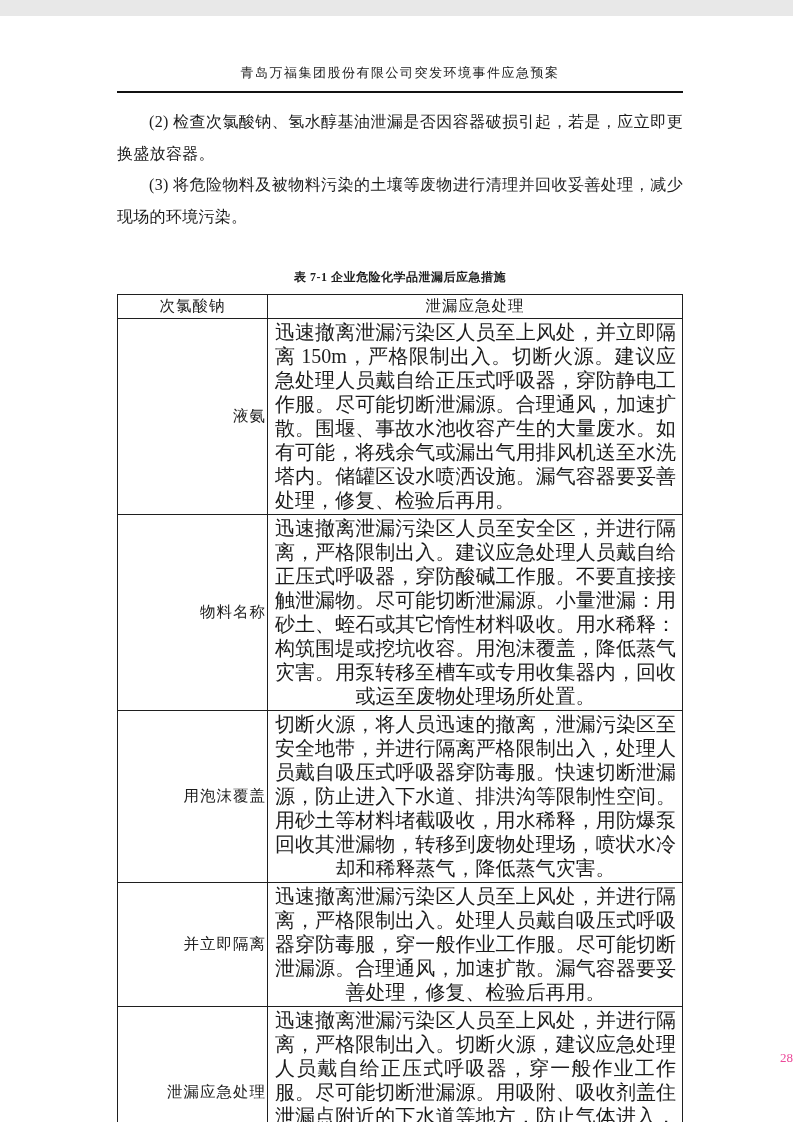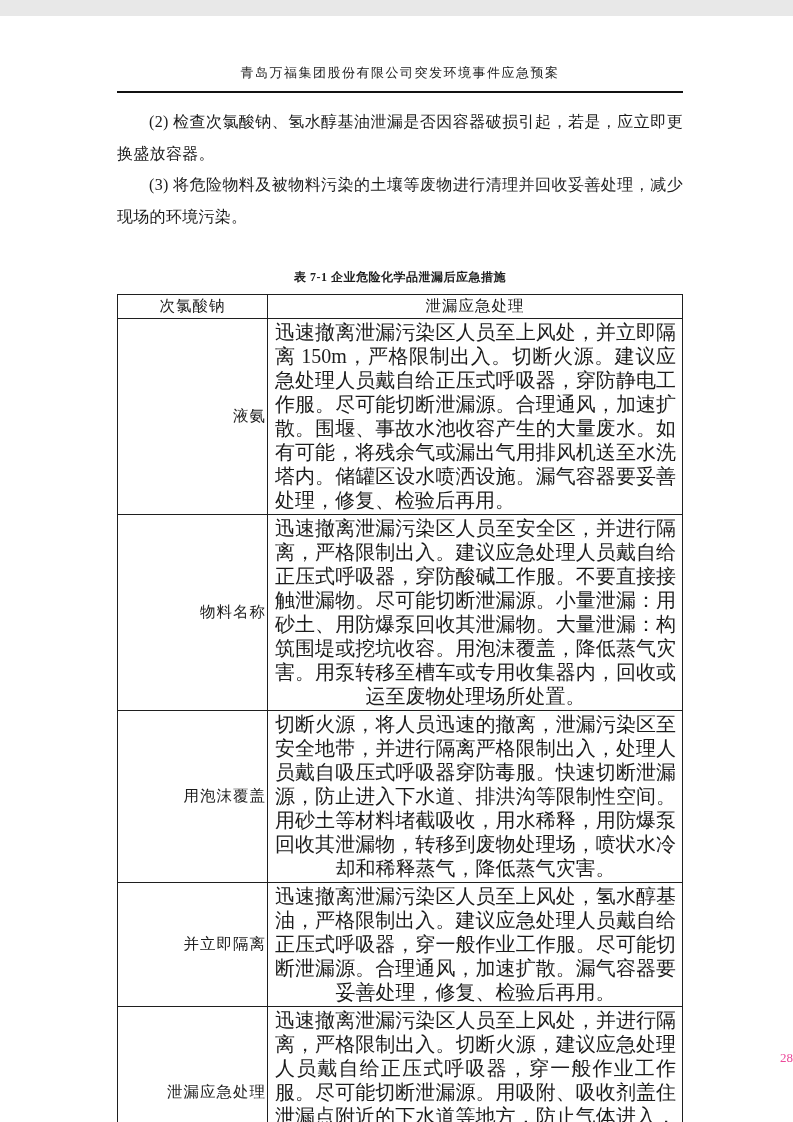--- a/index.html
+++ b/index.html
@@ -120,29 +120,29 @@
           <th>泄漏应急处理</th>
         </tr>
       </thead>
       <tbody>
         <tr>
           <td class="material-cell">液氨</td>
           <td class="measure-cell">迅速撤离泄漏污染区人员至上风处，并立即隔离 150m，严格限制出入。切断火源。建议应急处理人员戴自给正压式呼吸器，穿防静电工作服。尽可能切断泄漏源。合理通风，加速扩散。围堰、事故水池收容产生的大量废水。如有可能，将残余气或漏出气用排风机送至水洗塔内。储罐区设水喷洒设施。漏气容器要妥善处理，修复、检验后再用。</td>
         </tr>
         <tr>
           <td class="material-cell">物料名称</td>
-          <td class="measure-cell center-last">迅速撤离泄漏污染区人员至安全区，并进行隔离，严格限制出入。建议应急处理人员戴自给正压式呼吸器，穿防酸碱工作服。不要直接接触泄漏物。尽可能切断泄漏源。小量泄漏：用砂土、用防爆泵回收其泄漏物。大量泄漏：构筑围堤或挖坑收容。用泡沫覆盖，降低蒸气灾害。用泵转移至槽车或专用收集器内，回收或运至废物处理场所处置。</td>
+          <td class="measure-cell center-last">迅速撤离泄漏污染区人员至安全区，并进行隔离，严格限制出入。建议应急处理人员戴自给正压式呼吸器，穿防酸碱工作服。不要直接接触泄漏物。尽可能切断泄漏源。小量泄漏：用砂土、蛭石或其它惰性材料吸收。用水稀释：构筑围堤或挖坑收容。用泡沫覆盖，降低蒸气灾害。用泵转移至槽车或专用收集器内，回收或运至废物处理场所处置。</td>
         </tr>
         <tr>
           <td class="material-cell">用泡沫覆盖</td>
           <td class="measure-cell center-last">切断火源，将人员迅速的撤离，泄漏污染区至安全地带，并进行隔离严格限制出入，处理人员戴自吸压式呼吸器穿防毒服。快速切断泄漏源，防止进入下水道、排洪沟等限制性空间。用砂土等材料堵截吸收，用水稀释，用防爆泵回收其泄漏物，转移到废物处理场，喷状水冷却和稀释蒸气，降低蒸气灾害。</td>
         </tr>
         <tr>
           <td class="material-cell">并立即隔离</td>
-          <td class="measure-cell center-last">迅速撤离泄漏污染区人员至上风处，氢水醇基油，严格限制出入。建议应急处理人员戴自给正压式呼吸器，穿一般作业工作服。尽可能切断泄漏源。合理通风，加速扩散。漏气容器要妥善处理，修复、检验后再用。</td>
+          <td class="measure-cell center-last">迅速撤离泄漏污染区人员至上风处，并进行隔离，严格限制出入。处理人员戴自吸压式呼吸器穿防毒服，穿一般作业工作服。尽可能切断泄漏源。合理通风，加速扩散。漏气容器要妥善处理，修复、检验后再用。</td>
         </tr>
         <tr>
           <td class="material-cell">泄漏应急处理</td>
           <td class="measure-cell center-last">迅速撤离泄漏污染区人员至上风处，并进行隔离，严格限制出入。切断火源，建议应急处理人员戴自给正压式呼吸器，穿一般作业工作服。尽可能切断泄漏源。用吸附、吸收剂盖住泄漏点附近的下水道等地方，防止气体进入，合理通风，加速扩散。喷雾状水稀释，漏气容器要妥善处理，修复、检验后再用。</td>
         </tr>
       </tbody>
     </table>
 
 
     <p class="body-para fire-para">对于火灾事故，最早发现者应立即停止生产、切断电源，确定火灾发生的位</p>

